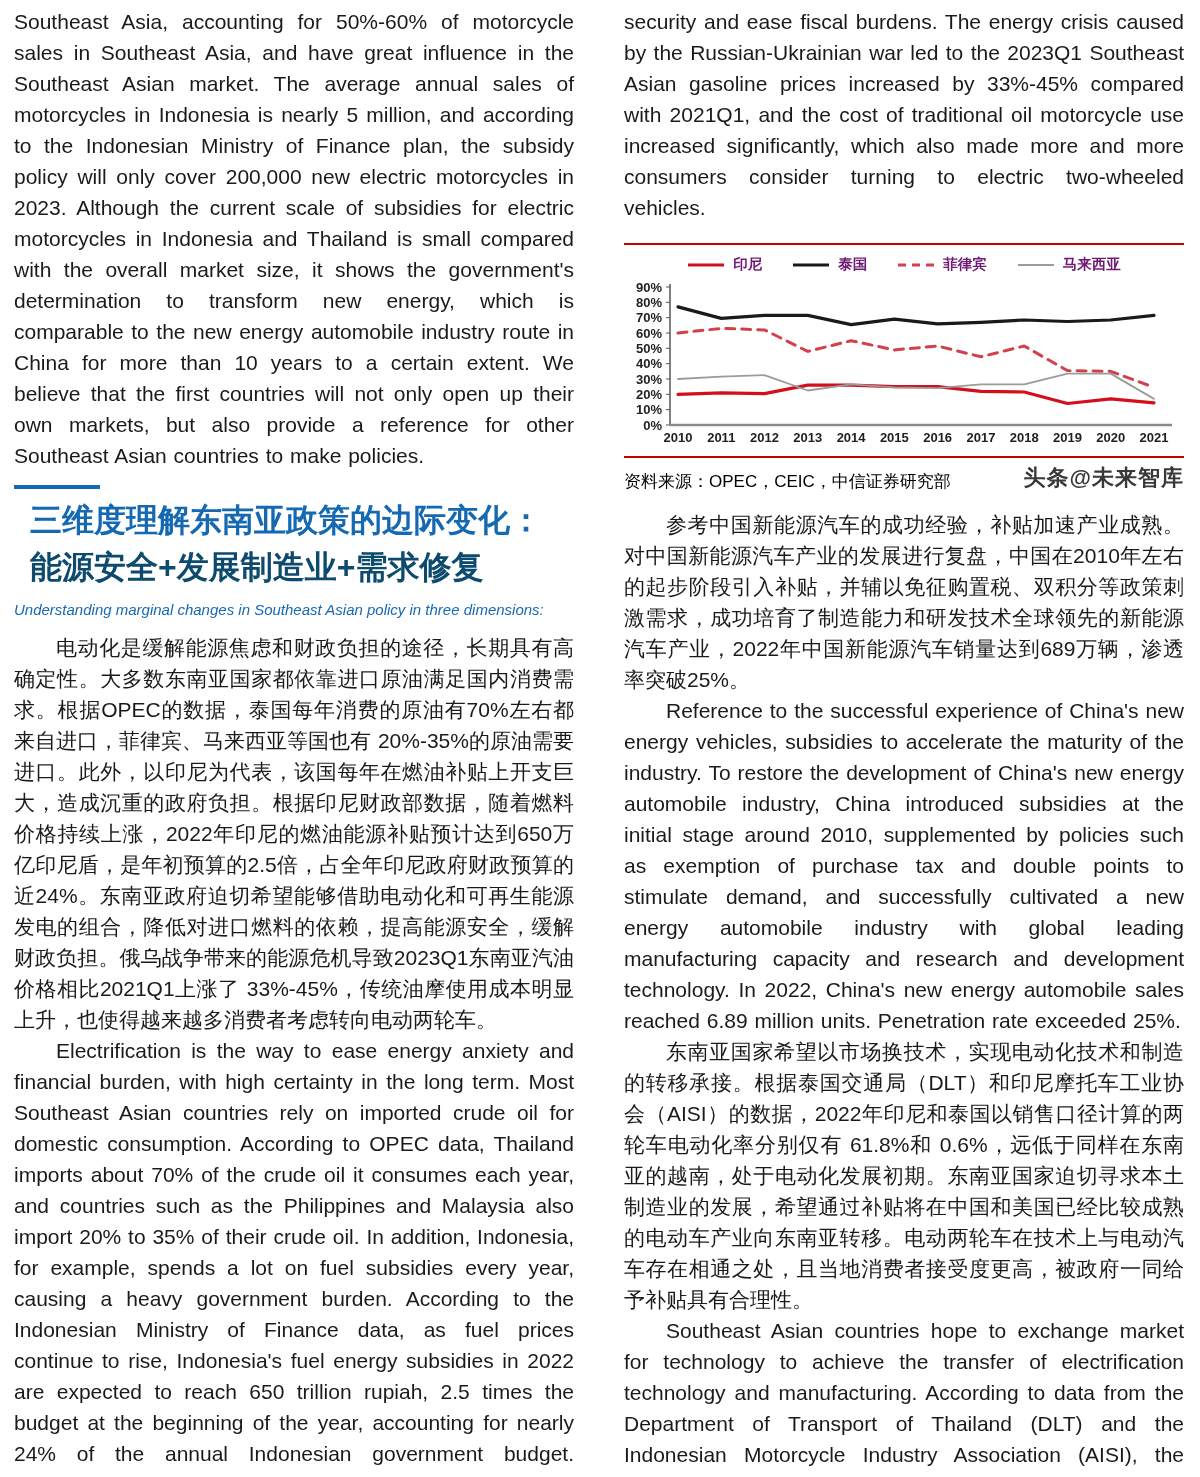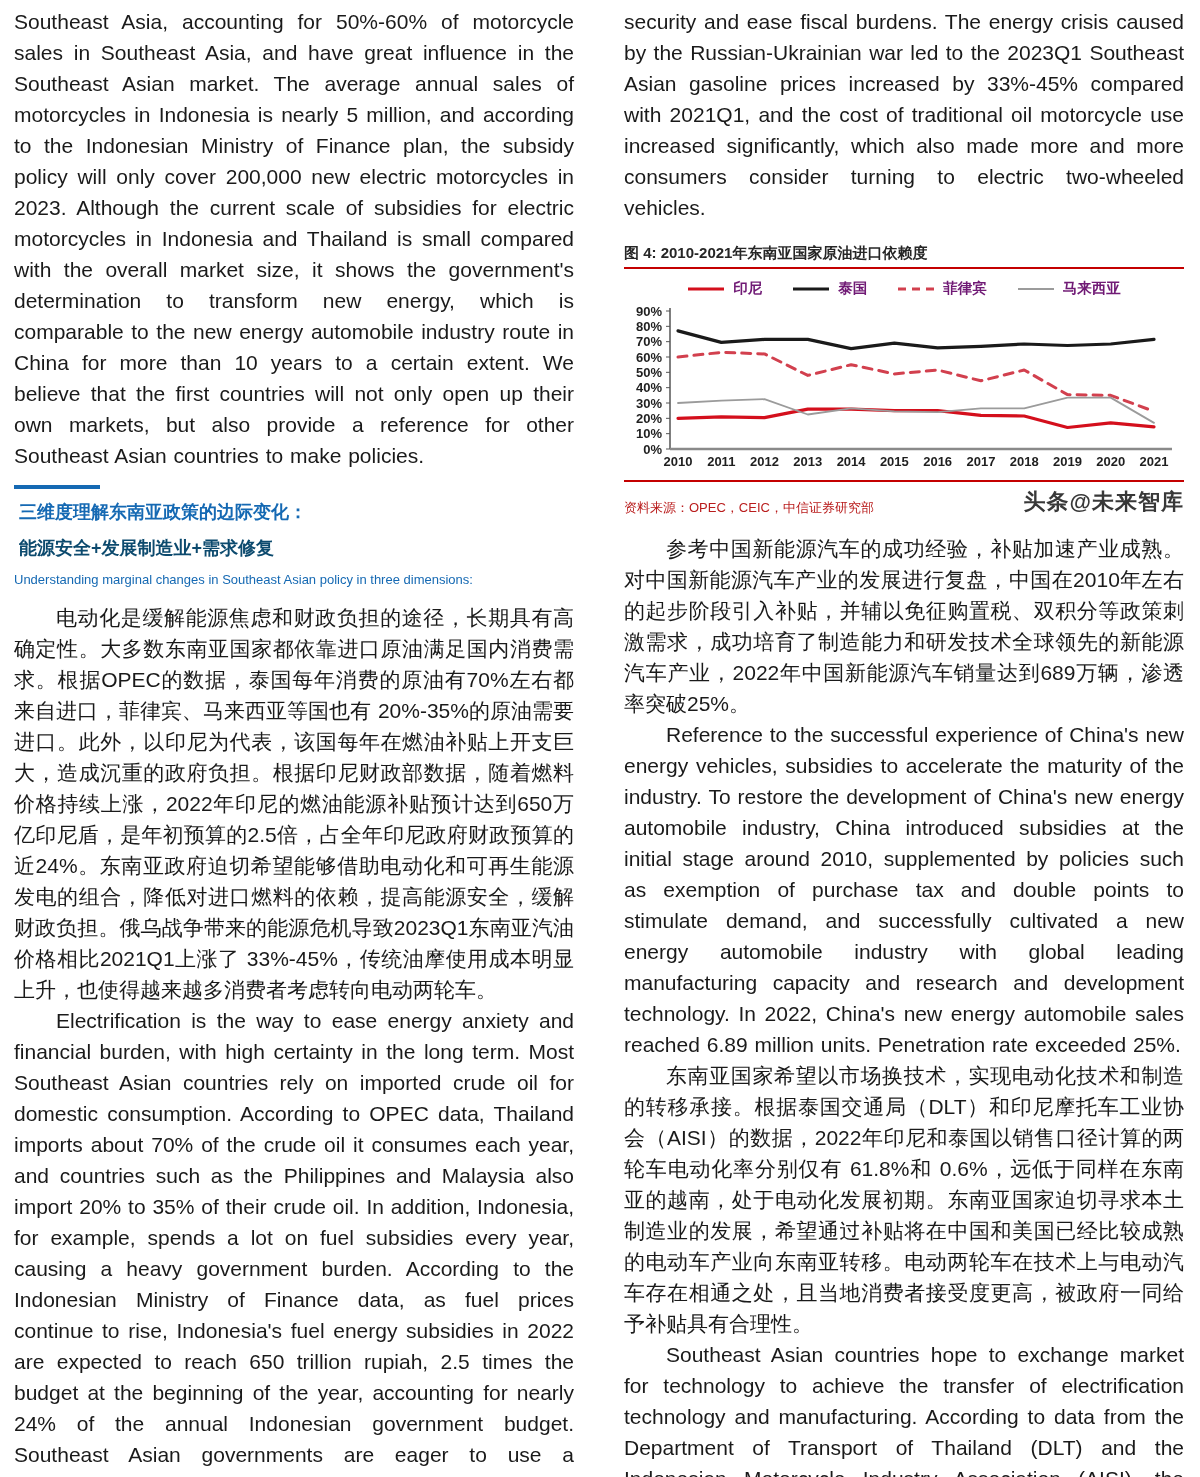--- a/index.html
+++ b/index.html
@@ -11,34 +11,34 @@
   .page{display:flex;padding:6px 16px 0 14px;gap:50px;}
   .col{width:560px;flex:0 0 560px;}
   p.body-p{
     margin:0;font-size:21px;line-height:31px;text-align:justify;
     color:#1a1a1a;word-spacing:1px;
   }
   p.indent{text-indent:2em;}
   
   .section-heading{margin:14px 0 12px;}
   .section-rule{width:86px;border:none;height:3.5px;margin:0 0 8px 0;}
-  .zh-heading{font-size:18px;font-weight:700;line-height:31px;margin:5px;}
-  .en-subtitle{font-size:13px;line-height:21px;font-weight:400;margin-top:4px;}
+  .zh-heading{font-size:32px;font-weight:700;line-height:31px;margin:16px;}
+  .en-subtitle{font-size:15px;line-height:21px;font-weight:400;margin-top:4px;font-style:italic;}
   
   .chart-figure{margin:20px 0 16px;}
   .chart-title{font-size:15px;font-weight:700;color:#262626;line-height:20px;}
   .chart-title-rule{border:none;border-top:2.5px solid #c40000;margin:4px 0 0 0;}
   .chart-legend{display:flex;justify-content:center;align-items:center;gap:30px;padding:10px 0 4px;}
   .legend-item{display:flex;align-items:center;gap:8px;font-size:14.5px;font-weight:700;color:#701a75;}
   .legend-swatch{display:inline-block;line-height:0;}
   .chart-plot{display:block;width:556px;height:172px;}
   .tick-label{font-size:13px;font-weight:700;fill:#1f1f1f;font-family:"Liberation Sans","DejaVu Sans",sans-serif;}
   .chart-bottom-rule{border:none;border-top:2px solid #c40000;margin:6px 0 0 0;}
   .chart-footer{display:flex;justify-content:space-between;align-items:flex-end;padding-top:5px;}
-  .chart-source{font-size:13px;color:#b91c1c;}
+  .chart-source{font-size:17px;color:#000000;}
   .chart-watermark{font-size:22px;font-weight:700;color:#383838;letter-spacing:1px;text-align:center;}
 </style>
 </head>
 <body>
 
 <div class="page">
 
   <div class="col">
     <p class="body-p">Southeast Asia, accounting for 50%-60% of motorcycle sales in Southeast Asia, and have great influence in the Southeast Asian market. The average annual sales of motorcycles in Indonesia is nearly 5 million, and according to the Indonesian Ministry of Finance plan, the subsidy policy will only cover 200,000 new electric motorcycles in 2023. Although the current scale of subsidies for electric motorcycles in Indonesia and Thailand is small compared with the overall market size, it shows the government's determination to transform new energy, which is comparable to the new energy automobile industry route in China for more than 10 years to a certain extent. We believe that the first countries will not only open up their own markets, but also provide a reference for other Southeast Asian countries to make policies.</p>
 
@@ -52,21 +52,20 @@
     </div>
 
     <p class="body-p indent">电动化是缓解能源焦虑和财政负担的途径，长期具有高确定性。大多数东南亚国家都依靠进口原油满足国内消费需求。根据OPEC的数据，泰国每年消费的原油有70%左右都来自进口，菲律宾、马来西亚等国也有 20%-35%的原油需要进口。此外，以印尼为代表，该国每年在燃油补贴上开支巨大，造成沉重的政府负担。根据印尼财政部数据，随着燃料价格持续上涨，2022年印尼的燃油能源补贴预计达到650万亿印尼盾，是年初预算的2.5倍，占全年印尼政府财政预算的近24%。东南亚政府迫切希望能够借助电动化和可再生能源发电的组合，降低对进口燃料的依赖，提高能源安全，缓解财政负担。俄乌战争带来的能源危机导致2023Q1东南亚汽油价格相比2021Q1上涨了 33%-45%，传统油摩使用成本明显上升，也使得越来越多消费者考虑转向电动两轮车。</p>
     <p class="body-p indent">Electrification is the way to ease energy anxiety and financial burden, with high certainty in the long term. Most Southeast Asian countries rely on imported crude oil for domestic consumption. According to OPEC data, Thailand imports about 70% of the crude oil it consumes each year, and countries such as the Philippines and Malaysia also import 20% to 35% of their crude oil. In addition, Indonesia, for example, spends a lot on fuel subsidies every year, causing a heavy government burden. According to the Indonesian Ministry of Finance data, as fuel prices continue to rise, Indonesia's fuel energy subsidies in 2022 are expected to reach 650 trillion rupiah, 2.5 times the budget at the beginning of the year, accounting for nearly 24% of the annual Indonesian government budget. Southeast Asian governments are eager to use a combination of electrification and renewable power generation to reduce dependence on imported fuels, improve energy</p>
   </div>
 
   <div class="col">
     <p class="body-p">security and ease fiscal burdens. The energy crisis caused by the Russian-Ukrainian war led to the 2023Q1 Southeast Asian gasoline prices increased by 33%-45% compared with 2021Q1, and the cost of traditional oil motorcycle use increased significantly, which also made more and more consumers consider turning to electric two-wheeled vehicles.</p>
 
     <figure class="chart-figure" style="margin-left:0;margin-right:0">
-      <div class="chart-title">图 4: 2010-2021年东南亚国家原油进口依赖度</div>
       <hr class="chart-title-rule" style="border-top-color: rgb(196, 0, 0);">
 
       <div class="chart-legend">
         <span class="legend-item">
           <span class="legend-swatch"><svg width="38" height="8">
                 <line x1="1" y1="4" x2="37" y2="4" stroke="#d40f1c" stroke-width="3.2"></line>
               </svg></span>
           <span>印尼</span>
         </span>
         <span class="legend-item">

